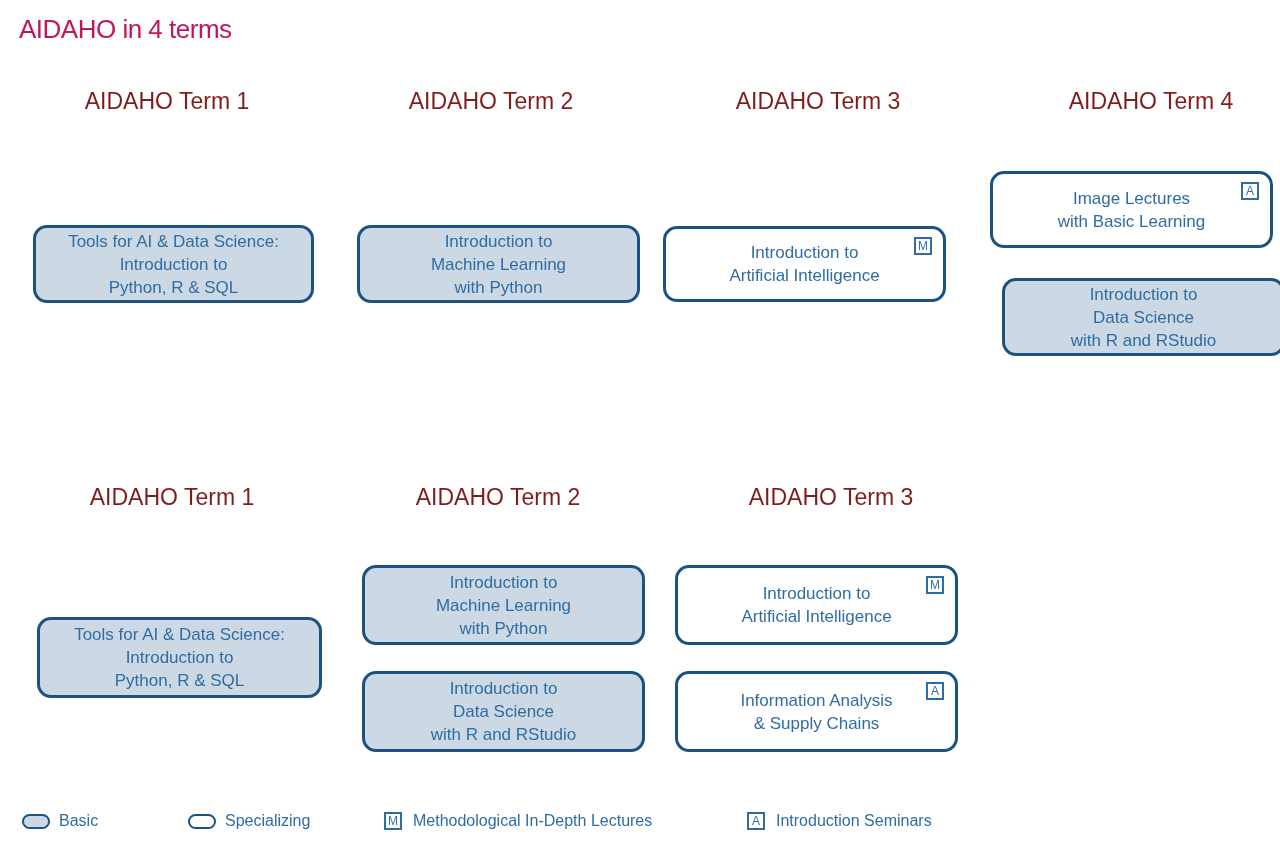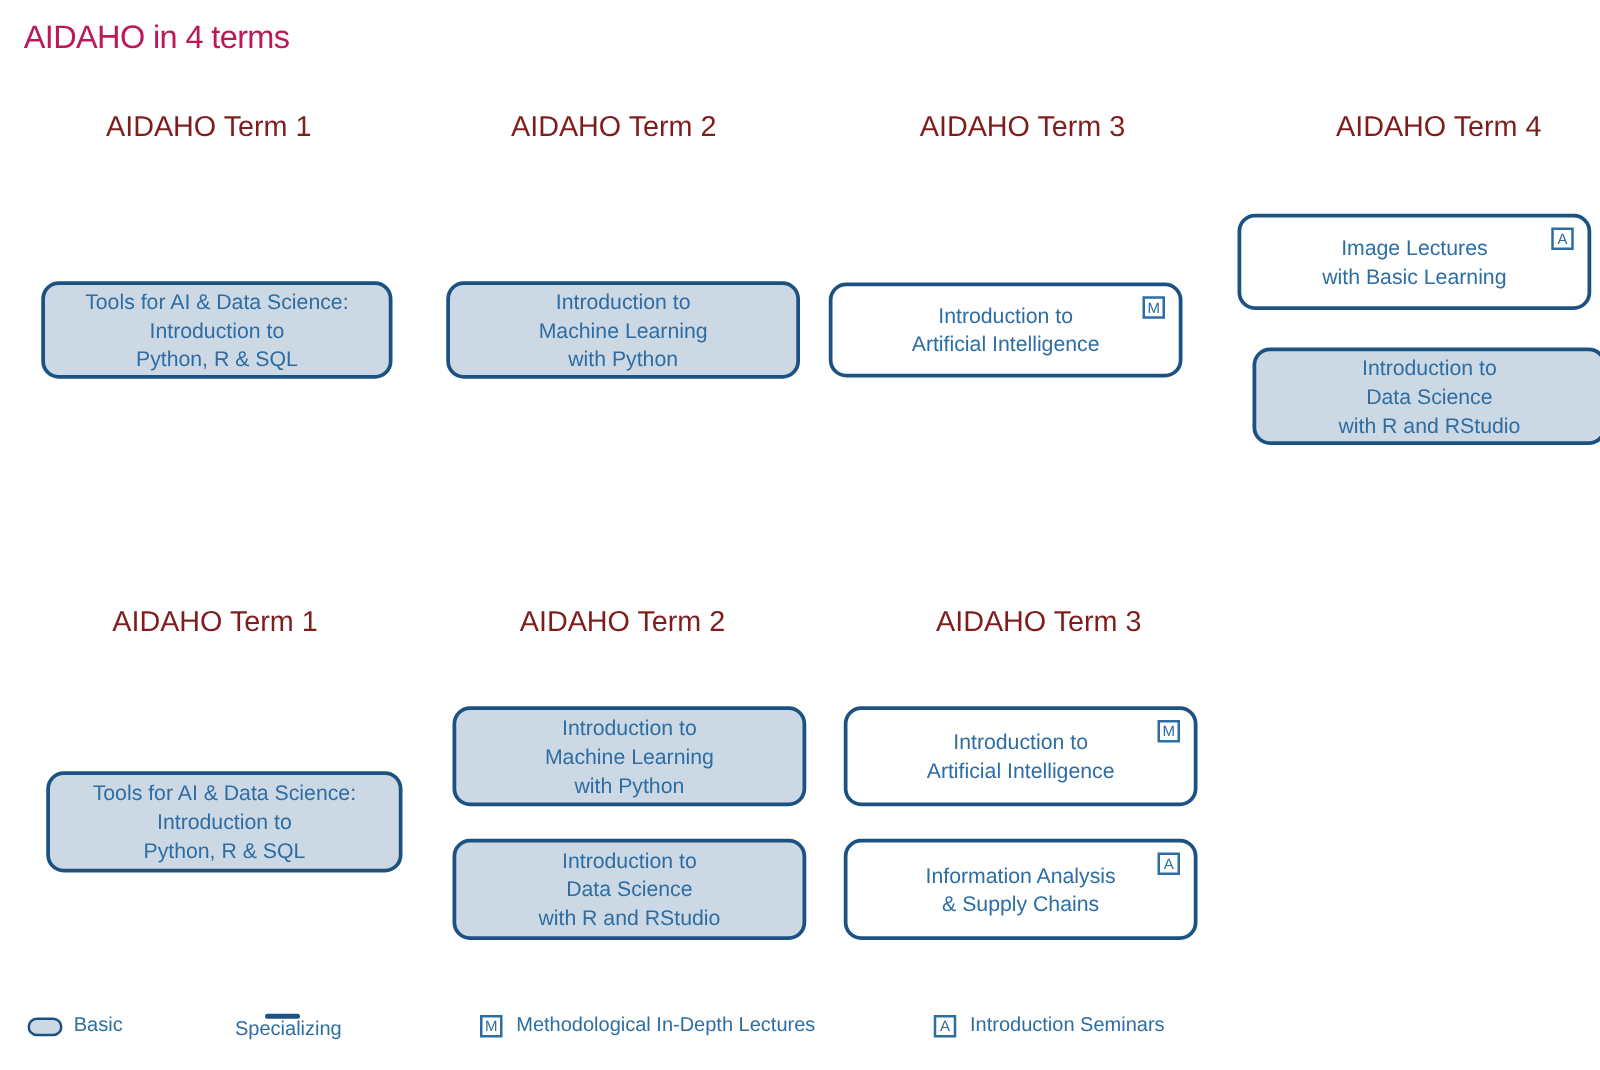--- a/index.html
+++ b/index.html
@@ -171,21 +171,21 @@
     <span class="badge">A</span>
     <span class="line">Information Analysis</span>
     <span class="line">&amp; Supply Chains</span>
   </div>
 
   <div class="legend-item" style="left:22px; top:811px;">
     <span class="pill filled"></span>
     <span>Basic</span>
   </div>
 
-  <div class="legend-item" style="left:188px; top:811px;flex-direction:column;">
+  <div class="legend-item" style="left:188px; top:811px;">
     <span class="pill"></span>
     <span>Specializing</span>
   </div>
 
   <div class="legend-item" style="left:384px; top:811px;">
     <span class="lbadge">M</span>
     <span>Methodological In-Depth Lectures</span>
   </div>
 
   <div class="legend-item" style="left:747px; top:811px;">

